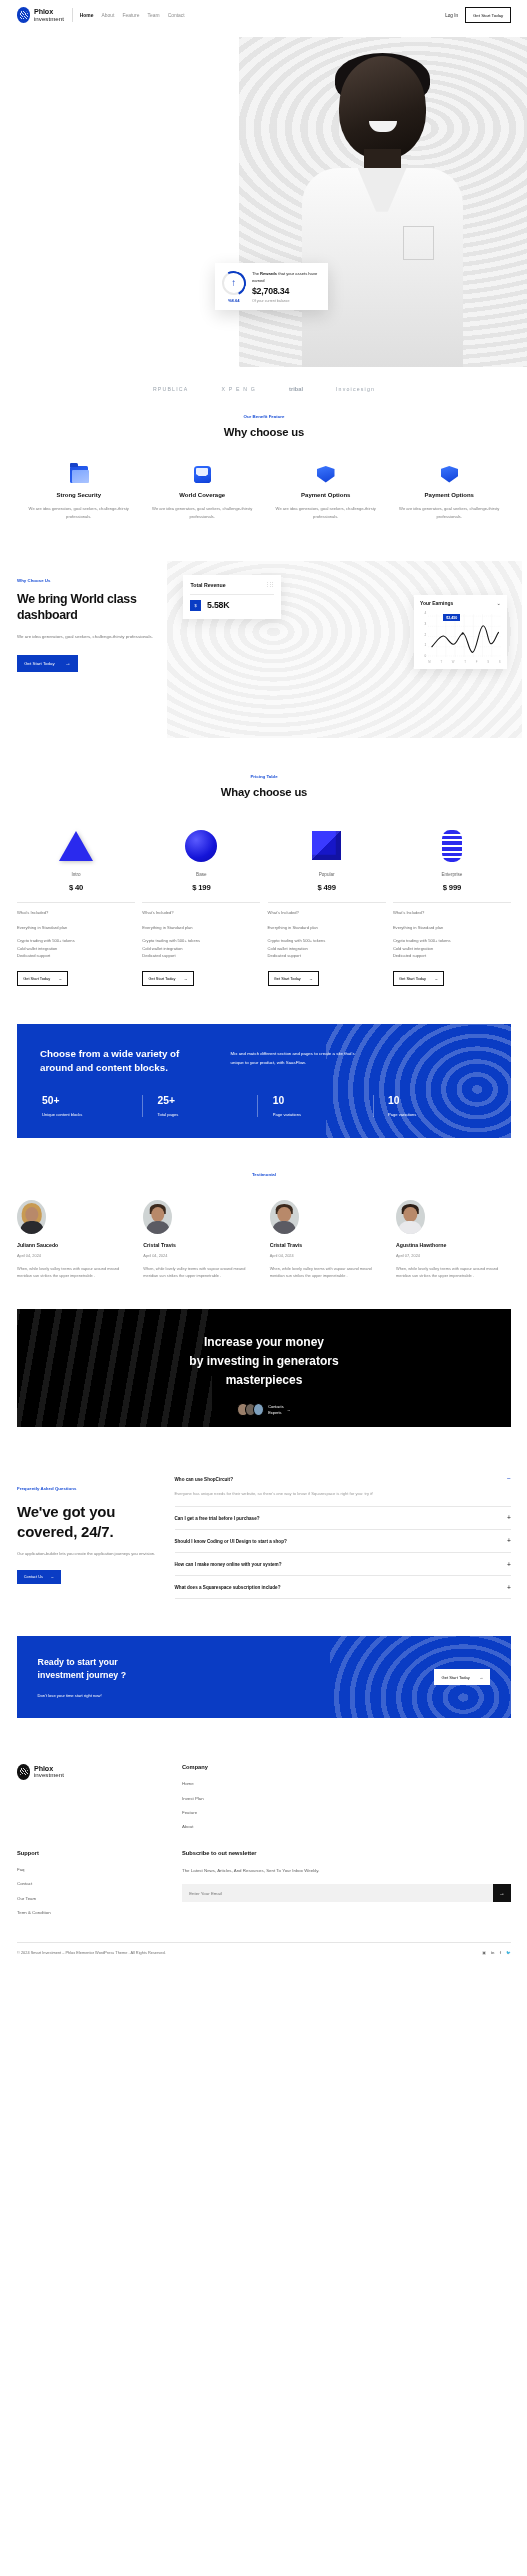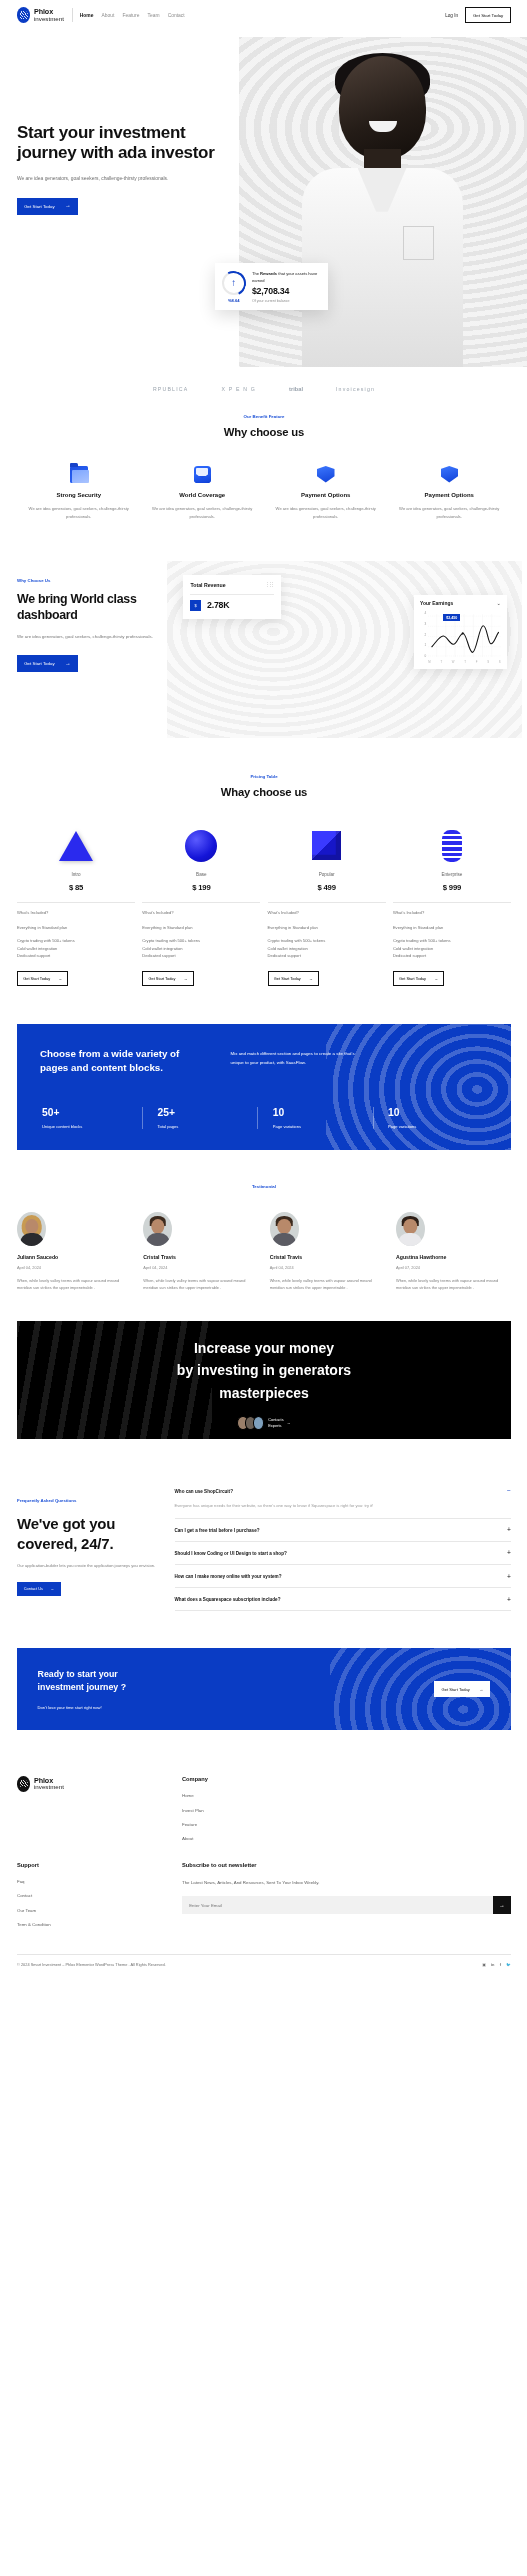--- a/index.html
+++ b/index.html
@@ -148,21 +148,21 @@
   .pbtn{border:0.5px solid #111;background:#fff;font-size:3.9px;padding:4.1px 5.2px;margin-top:11.3px;
     display:inline-flex;align-items:center;gap:8.2px;cursor:pointer;}
 
   
   .blueblk{margin:6.2px 16.5px 31px;background:#0a3cc4;color:#fff;position:relative;overflow:hidden;padding:23px 23px 20.6px;}
   .blueblk .waves{position:absolute;right:-31px;top:-20.6px;width:216px;height:216px;opacity:.22;
     background:repeating-radial-gradient(ellipse 124px 103px at 70% 40%,#ffffff 0 5.2px,transparent 5.2px 15.5px);}
   .bb-top{display:flex;gap:20.6px;position:relative;z-index:2;}
   .bb-top h2{font-size:9.8px;line-height:1.45;font-weight:bold;width:170px;}
   .bb-top p{font-size:4.4px;line-height:2.1;width:134px;margin-top:2.1px;}
-  .stats{display:flex;margin-top:32px;position:relative;z-index:2;}
+  .stats{display:flex;margin-top:20px;position:relative;z-index:2;}
   .stat{flex:1;padding-left:2.1px;}
   .stat+.stat{border-left:0.5px solid rgba(255,255,255,.35);padding-left:14.4px;}
   .stat .n{font-size:10.3px;font-weight:bold;}
   .stat .l{font-size:4.1px;margin-top:6.2px;}
 
   
   .testi{padding:3.1px 16.5px 20.6px;}
   .tgrid{display:flex;gap:11.3px;margin-top:23px;}
   .tcard{flex:1;}
   .tav{width:29px;height:34px;border-radius:50%;background:#cfd4d4;position:relative;overflow:hidden;}
@@ -174,21 +174,21 @@
   .tav.g .hr2{background:#2e2018;}
   .tav.g .bd{background:#e9e9ec;}
   .tname{font-size:5.2px;font-weight:bold;margin-top:8.2px;}
   .tdate{font-size:3.9px;color:#8b8b8b;margin-top:5.2px;}
   .ttext{font-size:3.9px;color:#7d7d7d;line-height:2.0;margin-top:6.2px;}
 
   
   .darkblk{margin:8.2px 16.5px 31px;background:#000;color:#fff;position:relative;overflow:hidden;height:118px;}
   .darkblk .w{position:absolute;left:-20.6px;top:-15.5px;width:216px;height:155px;
     background:repeating-linear-gradient(100deg,#1b1b1b 0 6.2px,#000 6.2px 20.6px);opacity:.9;}
-  .darkblk h2{position:relative;z-index:2;text-align:center;font-size:14px;line-height:1.6;font-weight:bold;padding-top:16px;}
+  .darkblk h2{position:relative;z-index:2;text-align:center;font-size:12px;line-height:1.6;font-weight:bold;padding-top:24px;}
   .experts{position:relative;z-index:2;display:flex;align-items:center;justify-content:center;gap:4.1px;margin-top:12.4px;}
   .stack{display:flex;}
   .stack span{width:11.3px;height:13.4px;border-radius:50%;background:#8d8d8d;border:1px solid #000;margin-left:-3.6px;display:block;}
   .stack span:first-child{margin-left:0;background:#9a7f6a;}
   .stack span:nth-child(2){background:#6d6258;}
   .stack span:nth-child(3){background:#7ea0bd;}
   .ex-lab{font-size:3.9px;line-height:1.5;display:flex;align-items:center;gap:3.1px;}
 
   
   .faq{display:flex;gap:18.5px;padding:5.2px 16.5px 31px;}
@@ -271,28 +271,20 @@
       <div class="person">
         <div class="ph-hair"></div>
           <div class="ph-head"></div>
           <div class="ph-smile"></div>
         <div class="ph-neck"></div>
           <div class="ph-shirt"></div>
           <div class="ph-collar"></div>
           <div class="ph-pocket"></div>
       </div>
     </div>
-    <div class="hero-copy">
-      <h1>Start your investment journey with ada investor</h1>
-      <p>We are idea generators, goal seekers, challenge-thirsty professionals.</p>
-      <button class="btn-blue">
-        <span>Get Start Today</span>
-        <span class="arw">→</span>
-      </button>
-    </div>
     <div class="reward">
       <div>
         <div class="ring">
           <span class="up">↑</span>
         </div>
         <div class="ring-pct">%8.64</div>
       </div>
       <div class="reward-r">
         <div class="t1"><span>The </span><b>Rewards</b><span> that your assets have earned</span></div>
         <div class="amt">$2,708.34</div>
@@ -359,21 +351,21 @@
               <i></i>
               <i></i>
               <i></i>
               <i></i>
               <i></i>
             </span>
         </div>
         <div class="hr"></div>
         <div class="rev-row">
           <span class="usd">$</span>
-          <span class="rev-val">2.78K</span>
+          <span class="rev-val">5.58K</span>
         </div>
       </div>
 
 
       <div class="card c-earn">
         <div class="hd">
           <b>Your Earnings</b>
           <span class="chev">⌄</span>
         </div>
         <div class="plot">
@@ -424,21 +416,21 @@
   <div class="pricing">
     <div class="eyebrow">Pricing Table</div>
     <div class="sec-title">Whay choose us</div>
     <div class="pgrid">
 
       <div class="pcol">
         <div class="pshape">
             <div class="sh-pyr"></div>
           </div>
         <div class="ptier">Intro</div>
-        <div class="pprice">$ 85</div>
+        <div class="pprice">$ 40</div>
         <div class="pline"></div>
         <div class="pinc">What's Included?</div>
         <div class="pfeat">Everything in Standard plan</div>
         <div class="pfeat tight">Crypto trading with 500+ tokens</div>
         <div class="pfeat tight">Cold wallet integration</div>
         <div class="pfeat tight">Dedicated support</div>
         <button class="pbtn">
           <span>Get Start Today</span>
             <span>→</span>
         </button>
@@ -497,21 +489,21 @@
             <span>→</span>
         </button>
       </div>
 
     </div>
   </div>
 
   <div class="blueblk">
     <div class="waves"></div>
     <div class="bb-top">
-      <h2>Choose from a wide variety of pages and content blocks.</h2>
+      <h2>Choose from a wide variety of around and content blocks.</h2>
       <p>Mix and match different section and pages to create a site that's unique to your product, with SaasFlow.</p>
     </div>
     <div class="stats">
       <div class="stat">
         <div class="n">50+</div>
         <div class="l">Unique content blocks</div>
       </div>
       <div class="stat">
         <div class="n">25+</div>
         <div class="l">Total pages</div>

